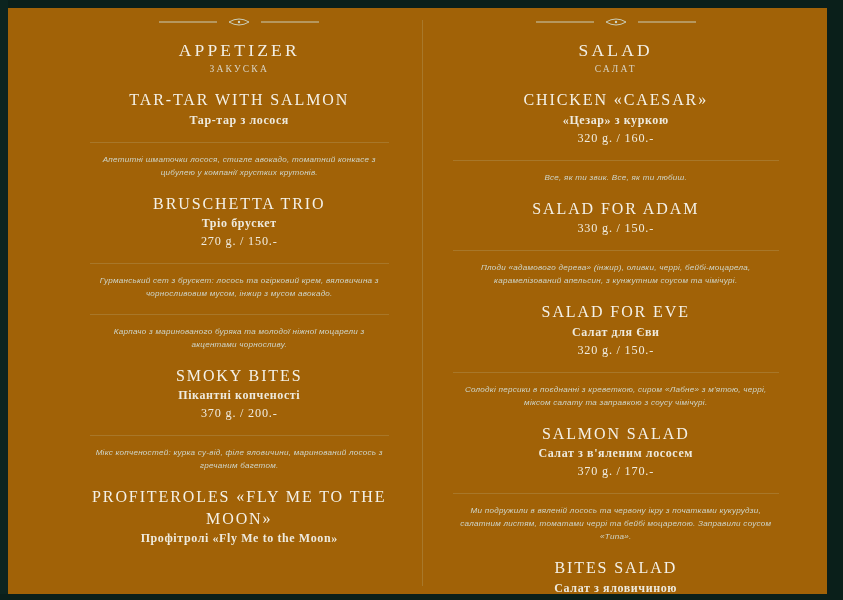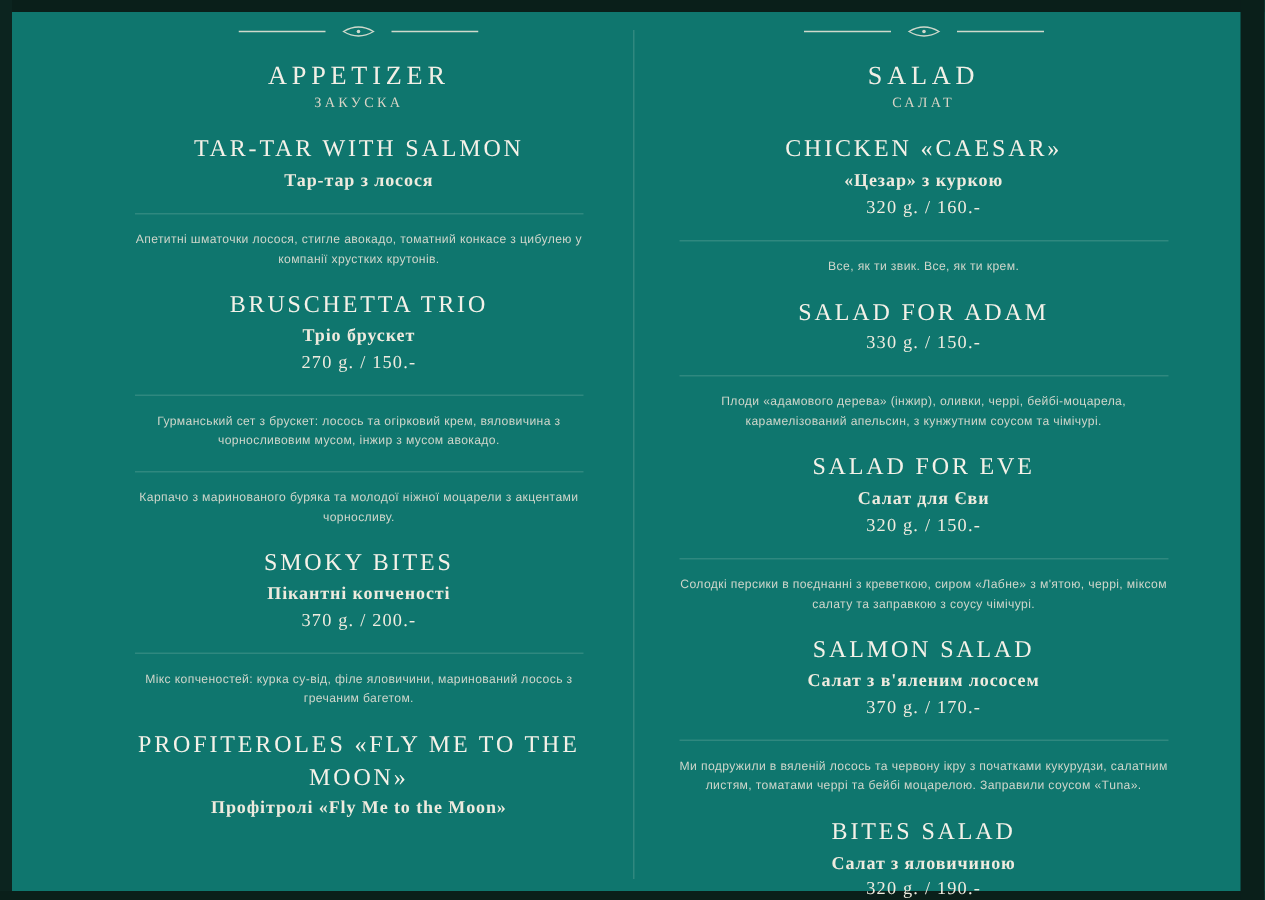--- a/index.html
+++ b/index.html
@@ -11,21 +11,21 @@
     width: 843px;
     height: 600px;
     overflow: hidden;
     font-family: "Liberation Sans", sans-serif;
     color: #e8e4d9;
   }
   #menu-page {
     position: relative;
     width: 843px;
     height: 600px;
-    background: #0f766e;
+    background: #a16207;
     box-sizing: border-box;
   }
   
   #menu-page::before {
     content: "";
     position: absolute;
     top: 0; left: 0; right: 0;
     height: 8px;
     background: #0a1f1a;
   }
@@ -133,20 +133,21 @@
     margin: 1px 0 0 0;
   }
   .dish-desc {
     font-family: "Liberation Sans", sans-serif;
     font-size: 8.1px;
     letter-spacing: 0.25px;
     color: #cfd6cb;
     line-height: 1.6;
     margin: 7px auto 0 auto;
     max-width: 330px;
+    font-style: italic;
   }
   .sep {
     width: 100%;
     height: 1px;
     background: rgba(210, 225, 212, 0.17);
     margin: 11px auto 11px auto;
   }
 </style>
 </head>
 <body>
@@ -228,21 +229,21 @@
         <p class="section-sub">САЛАТ</p>
       </div>
 
       <div class="dish">
         <p class="dish-name-en">CHICKEN «CAESAR»</p>
         <p class="dish-name-ua">«Цезар» з куркою</p>
         <p class="dish-price">320 g. / 160.-</p>
       </div>
       <div class="sep"></div>
       <div class="dish">
-        <p class="dish-desc">Все, як ти звик. Все, як ти крем.</p>
+        <p class="dish-desc">Все, як ти звик. Все, як ти любиш.</p>
       </div>
 
       <div class="dish">
         <p class="dish-name-en">SALAD FOR ADAM</p>
         <p class="dish-price">330 g. / 150.-</p>
       </div>
       <div class="sep"></div>
       <div class="dish">
         <p class="dish-desc">Плоди «адамового дерева» (інжир), оливки, черрі, бейбі-моцарела, карамелізований апельсин, з кунжутним соусом та чімічурі.</p>
       </div>

